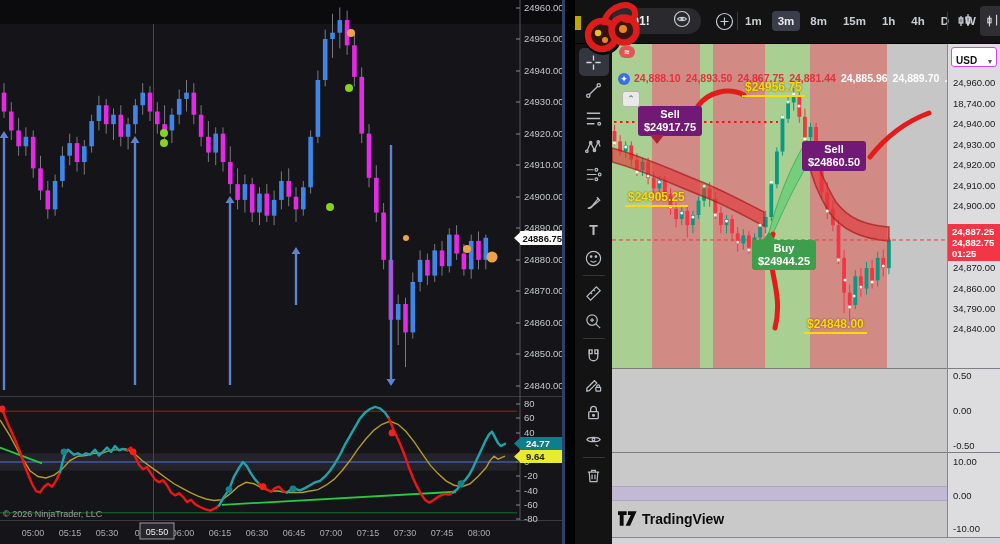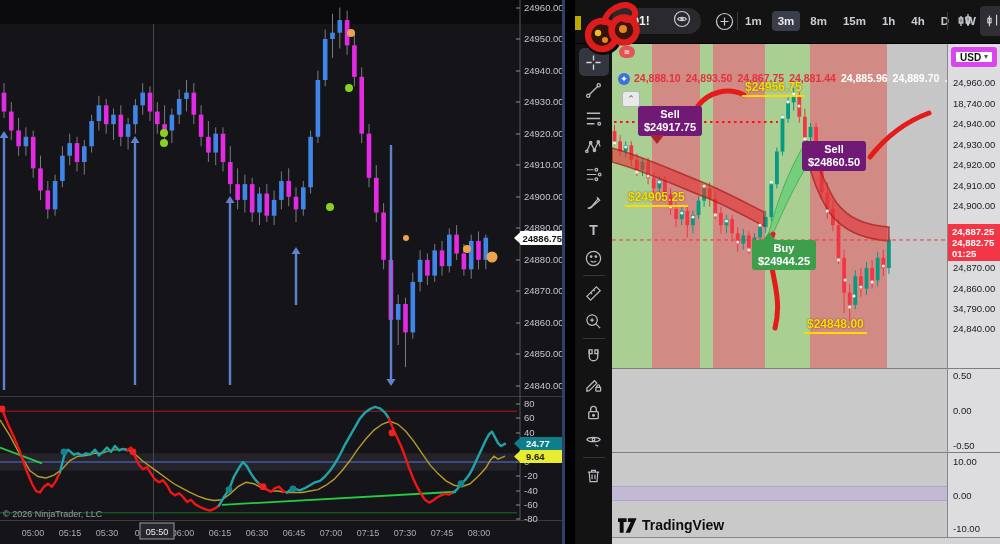--- a/index.html
+++ b/index.html
@@ -47,25 +47,25 @@
   .callout.buy { background:#3d9e4c;margin-top:35px; }
   .tail-down { position:absolute; left:12px; bottom:-8px; width:0; height:0; border-left:7px solid transparent; border-right:7px solid transparent; }
   .sell .tail-down { border-top:9px solid #a8252e; }
   .tail-up { position:absolute; left:10px; top:-8px; width:0; height:0; border-left:7px solid transparent; border-right:7px solid transparent; border-bottom:9px solid #3d9e4c; }
   .ylabel { position:absolute; z-index:3; color:#ffd900; font-size:12px; font-weight:bold; text-shadow:0 0 2px #00000088; border-bottom:2px solid #ffd900; padding:0 3px 1px 3px; white-space:nowrap; }
 
   .tv-pane { position:absolute; left:37px; width:335px; background:#c9c9c9; border-top:1px solid #7e7e82; }
   #tv-pane2 { top:368px; height:84px; }
   #tv-pane3 { top:452px; height:85px; }
   .purple-band { position:absolute; left:0; top:33px; width:335px; height:15px; background:#c0b4d8; opacity:.75; border-top:1px solid #a79ac4; border-bottom:1px solid #a79ac4; }
-  .tv-watermark { position:absolute; left:6px; top:64px; display:flex; align-items:center; gap:5px; color:#0c0c0c; font-size:14px; font-weight:bold; }
+  .tv-watermark { position:absolute; left:6px; top:58px; display:flex; align-items:flex-start; gap:5px; color:#0c0c0c; font-size:14px; font-weight:bold; }
 
   .tv-axis { position:absolute; left:372px; top:44px; width:53px; height:493px; background:#dddde0; border-left:1px solid #88888c; z-index:3; }
   .ax-label { position:absolute; left:5px; transform:translateY(-50%); font-size:9.5px; color:#1a1a1a; white-space:nowrap; }
-  .usd-box { position:absolute; left:3px; top:3px; width:46px; height:20px; background:#fff; border:5px solid #d946ef; border-radius:3px; font-size:10px; color:#111; font-weight:bold; display:flex; align-items:flex-start; justify-content:space-between; padding:0 4px; }
+  .usd-box { position:absolute; left:3px; top:3px; width:46px; height:20px; background:#fff; border:1px solid #d946ef; border-radius:3px; font-size:10px; color:#111; font-weight:bold; display:flex; align-items:flex-end; justify-content:space-between; padding:0 4px; }
   .price-badge { position:absolute; left:0; top:180px; width:53px; background:#f23645; color:#fff; font-size:9.5px; font-weight:bold; text-align:left; padding:2px 0 2px 4px; line-height:11px; }
   .ax-sep { position:absolute; left:0; width:53px; height:1px; background:#7e7e82; }
   .tv-bottom-strip { position:absolute; left:37px; top:537px; width:388px; height:7px; background:#d4d4d6; border-top:1px solid #88888c; z-index:4; }
 
   #sticker { position:absolute; left:-4px; top:-4px; z-index:9; }
 </style>
 </head>
 <body>
 
 <div id="stage">

